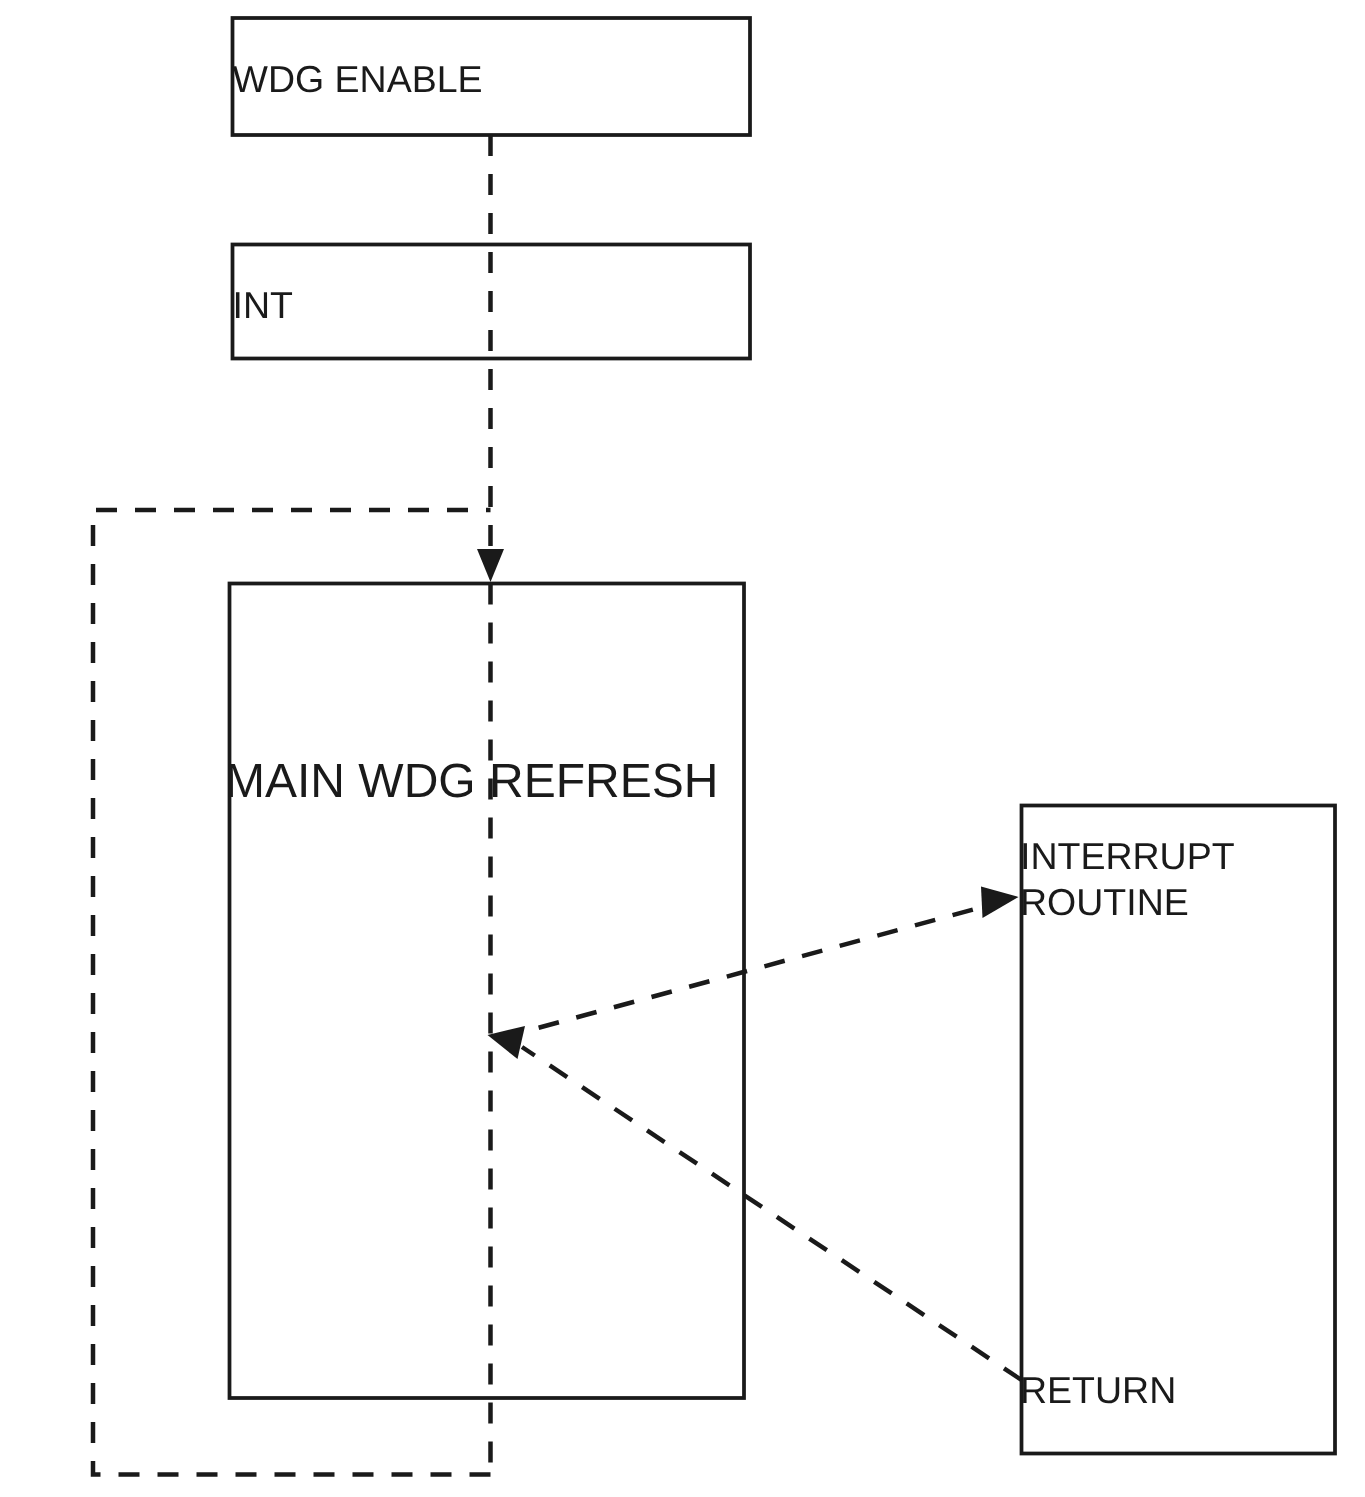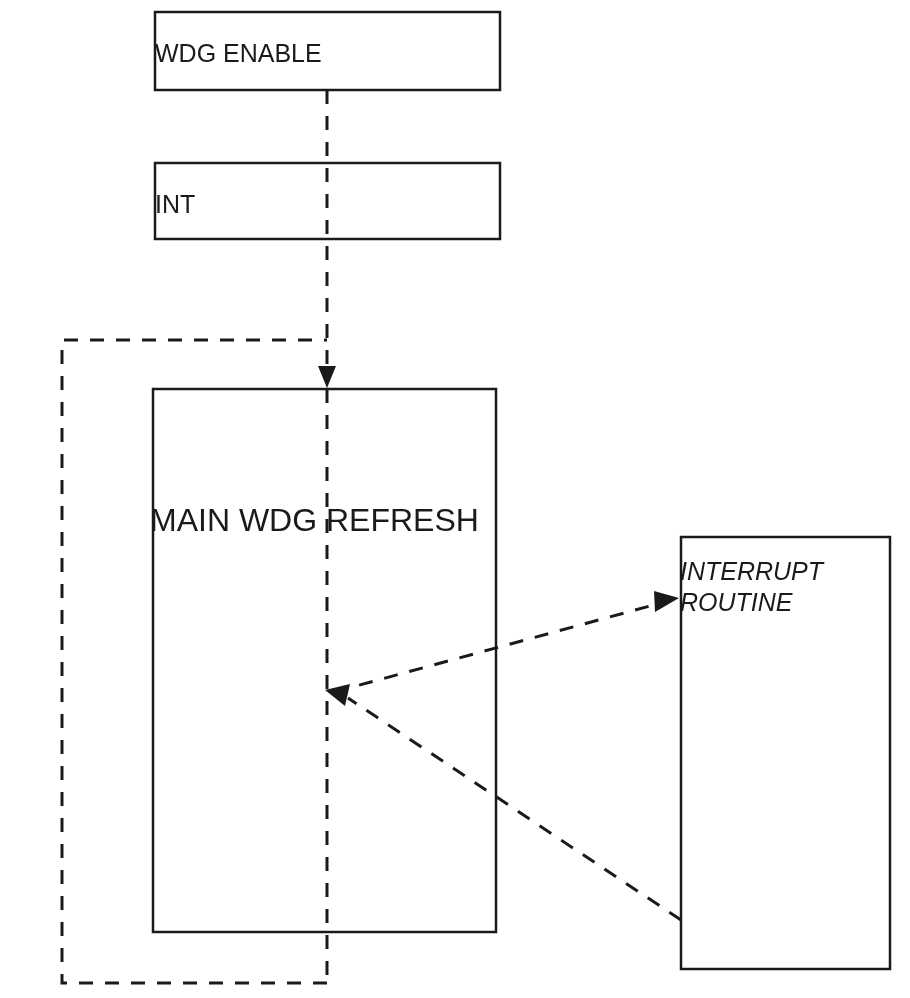--- a/index.html
+++ b/index.html
@@ -53,21 +53,20 @@
     top: 461px;
     width: 350px;
     font-size: 32px;
     margin-top: 40px;
   }
   #label-interrupt-routine {
     left: 680px;
     top: 556px;
     width: 210px;
     font-size: 25px;
-    font-style: italic;
   }
   #label-return {
     left: 680px;
     top: 912px;
     width: 210px;
     font-size: 25px;
   }
 </style>
 </head>
 <body>
@@ -101,14 +100,15 @@
 
   <div class="box-label" id="label-wdg-enable">WDG ENABLE</div>
 
   <div class="box-label" id="label-int">INT</div>
 
   <div class="box-label" id="label-main-wdg-refresh">MAIN WDG REFRESH</div>
 
   <div class="box-label" id="label-interrupt-routine">INTERRUPT
 ROUTINE</div>
 
+  <div class="box-label" id="label-return">RETURN</div>
 
 </div>
 
 </body></html>

